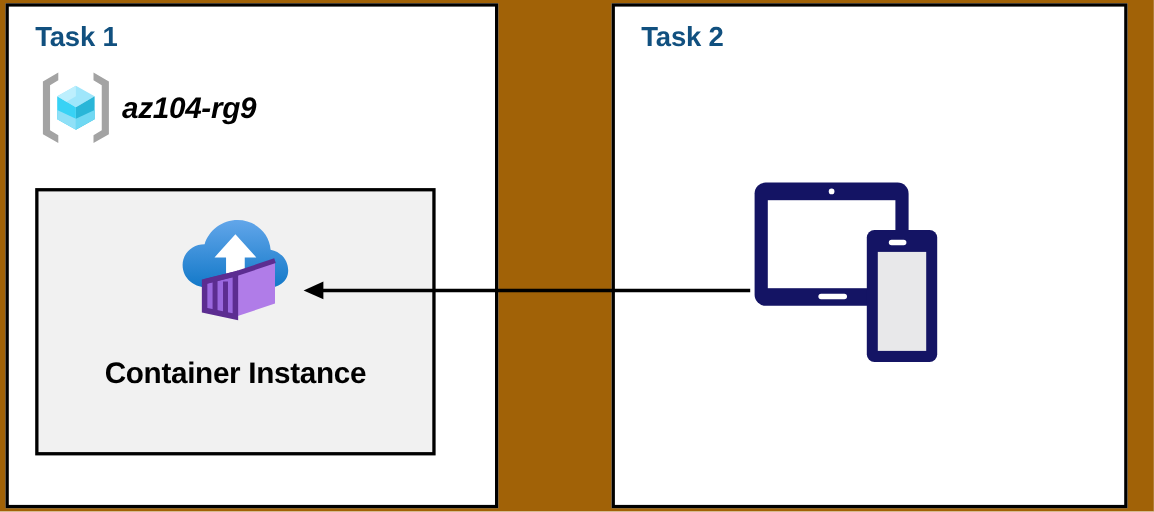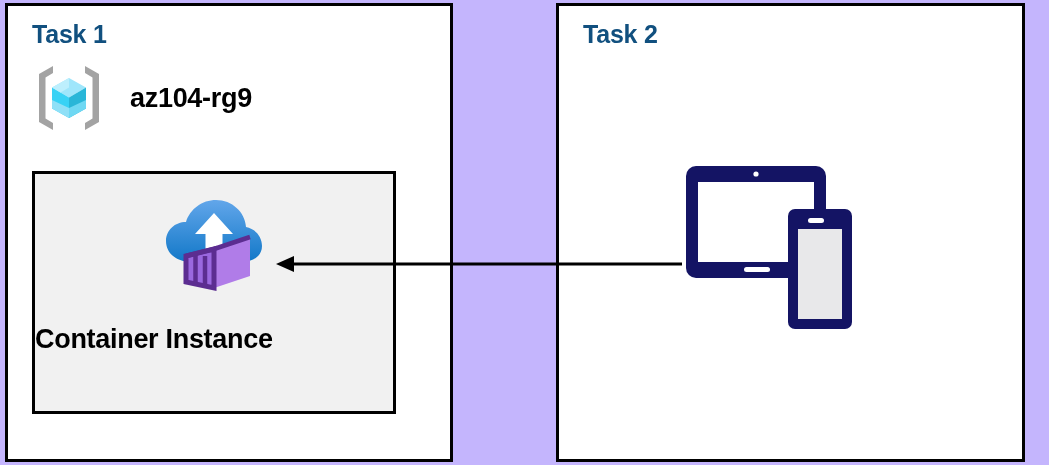--- a/index.html
+++ b/index.html
@@ -9,21 +9,21 @@
     background: #ffffff;
   }
   body {
     font-family: "Liberation Sans", sans-serif;
     -webkit-font-smoothing: antialiased;
   }
   #canvas {
     position: relative;
     width: 1049px;
     height: 465px;
-    background: #c4b5fd;
+    background: #a16207;
     overflow: hidden;
   }
 
   
   .panel {
     position: absolute;
     background: #ffffff;
     border: 3px solid #000000;
     box-sizing: border-box;
   }
@@ -41,21 +41,22 @@
     white-space: nowrap;
   }
 
   
   #resource-group-row {
     position: absolute;
     left: 31px;
     top: 60px;
     display: flex;
     align-items: center;
-    gap: 23px;
+    gap: 4px;
+    font-style: italic;
   }
   #resource-group-icon { width: 76px; height: 76px; display: block; }
   #resource-group-label {
     font-size: 27px;
     font-weight: bold;
     color: #000000;
     white-space: nowrap;
     letter-spacing: -0.3px;
   }
 
@@ -77,20 +78,21 @@
     transform: translateX(-50%);
     width: 104px;
     height: 96px;
     display: block;
   }
   #container-instance-label {
     position: absolute;
     left: 0;
     right: 0;
     top: 150px;
+    text-align: center;
     font-size: 27px;
     font-weight: bold;
     color: #000000;
     letter-spacing: -0.3px;
   }
 
   
   #devices-icon {
     position: absolute;
     left: 682px;

